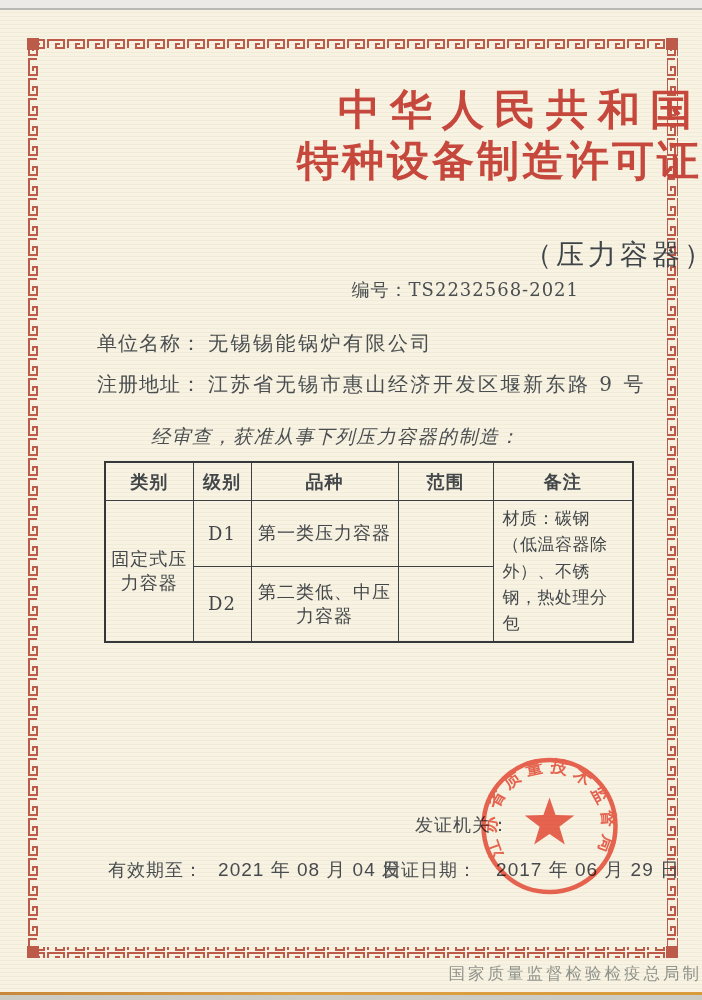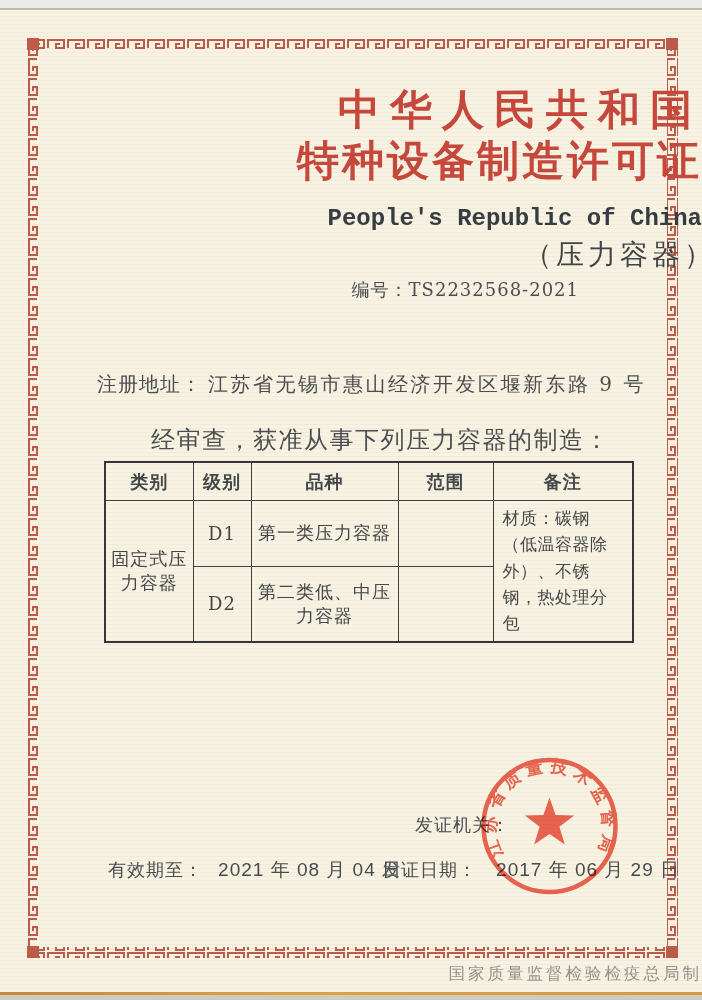--- a/index.html
+++ b/index.html
@@ -21,21 +21,21 @@
   .abs{position:absolute;}
   .ctr{left:0;width:702px;text-align:right;font-family:Liberation Mono, monospace;}
   .title-cn{font-weight:bold;color:#c6473c;font-size:42px;line-height:1.2;}
   .title-cn1{letter-spacing:10px;}
   .title-cn2{letter-spacing:3px;}
   .title-en{font-weight:bold;color:#363c42;font-size:24px;}
   .subtitle{font-size:28px;color:#3f4449;letter-spacing:4px;transform:translateX(14px);}
   .license-line{top:278px;right:123px;font-size:18px;letter-spacing:1px;}
   .field-label{font-size:20px;letter-spacing:1px;}
   .field-value{font-size:20px;letter-spacing:2.5px;padding-left:6px;}
-  .statement{font-size:24px;letter-spacing:1.5px;}
+  .statement{font-size:19px;letter-spacing:1.5px;font-style:italic;}
   table.lic{border-collapse:collapse;table-layout:fixed;background:transparent;padding-left:43px;}
   table.lic th,table.lic td{
     border:1.5px solid #3c4043;text-align:center;vertical-align:middle;
     font-size:18px;color:#43474a;letter-spacing:1px;padding:2px 4px;}
   table.lic{border:2px solid #34383b;}
   table.lic th{font-weight:bold;height:33px;font-size:18px;}
   .cell-remark{text-align:left !important;padding:4px 9px !important;
     font-size:17px !important;line-height:1.55;letter-spacing:0.5px !important;}
   .row1 td{height:46px;}
   .row2 td{height:53px;}
@@ -67,27 +67,29 @@
     <rect x="0" y="0" width="11" height="920" fill="url(#mv)"></rect>
     <rect x="640" y="0" width="11" height="920" fill="url(#mv)"></rect>
     <rect x="0" y="0" width="12" height="12" fill="#bd5b4b"></rect>
     <rect x="639" y="0" width="12" height="12" fill="#bd5b4b"></rect>
     <rect x="0" y="908" width="12" height="12" fill="#bd5b4b"></rect>
     <rect x="639" y="908" width="12" height="12" fill="#bd5b4b"></rect>
   </svg>
 
   <div class="abs ctr title-cn title-cn1" style="top:88px">中华人民共和国</div>
   <div class="abs ctr title-cn title-cn2" style="top:139px">特种设备制造许可证</div>
-  <div class="abs ctr title-en" style="top:205px">People's Republic of China</div>
   <div class="abs ctr subtitle" style="top:236px">（压力容器）</div>
 
   <div class="abs license-line">
     <span>编号：</span><span>TS2232568-2021</span>
   </div>
 
+  <div class="abs" style="left:97px;top:330px">
+    <span class="field-label">单位名称：</span><span class="field-value">无锡锡能锅炉有限公司</span>
+  </div>
   <div class="abs" style="left:97px;top:371px">
     <span class="field-label">注册地址：</span><span class="field-value">江苏省无锡市惠山经济开发区堰新东路 9 号</span>
   </div>
   <div class="abs statement" style="left:151px;top:424px">经审查，获准从事下列压力容器的制造：</div>
 
   <table class="lic abs" style="left:104px;top:461px;width:528px">
     <colgroup>
       <col style="width:88px">
         <col style="width:58px">
         <col style="width:147px">

